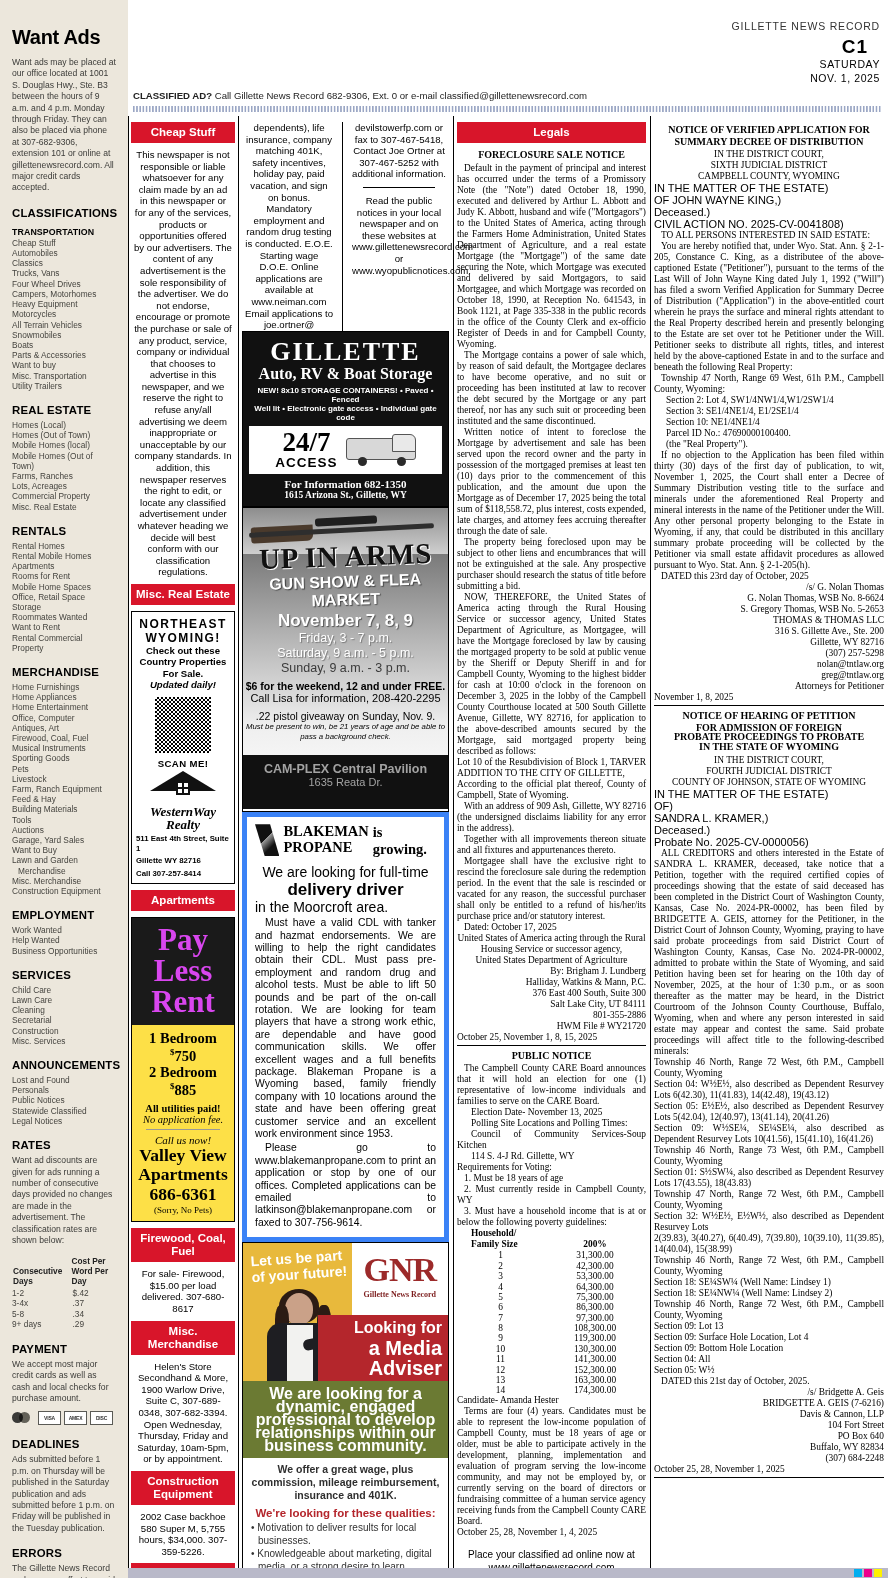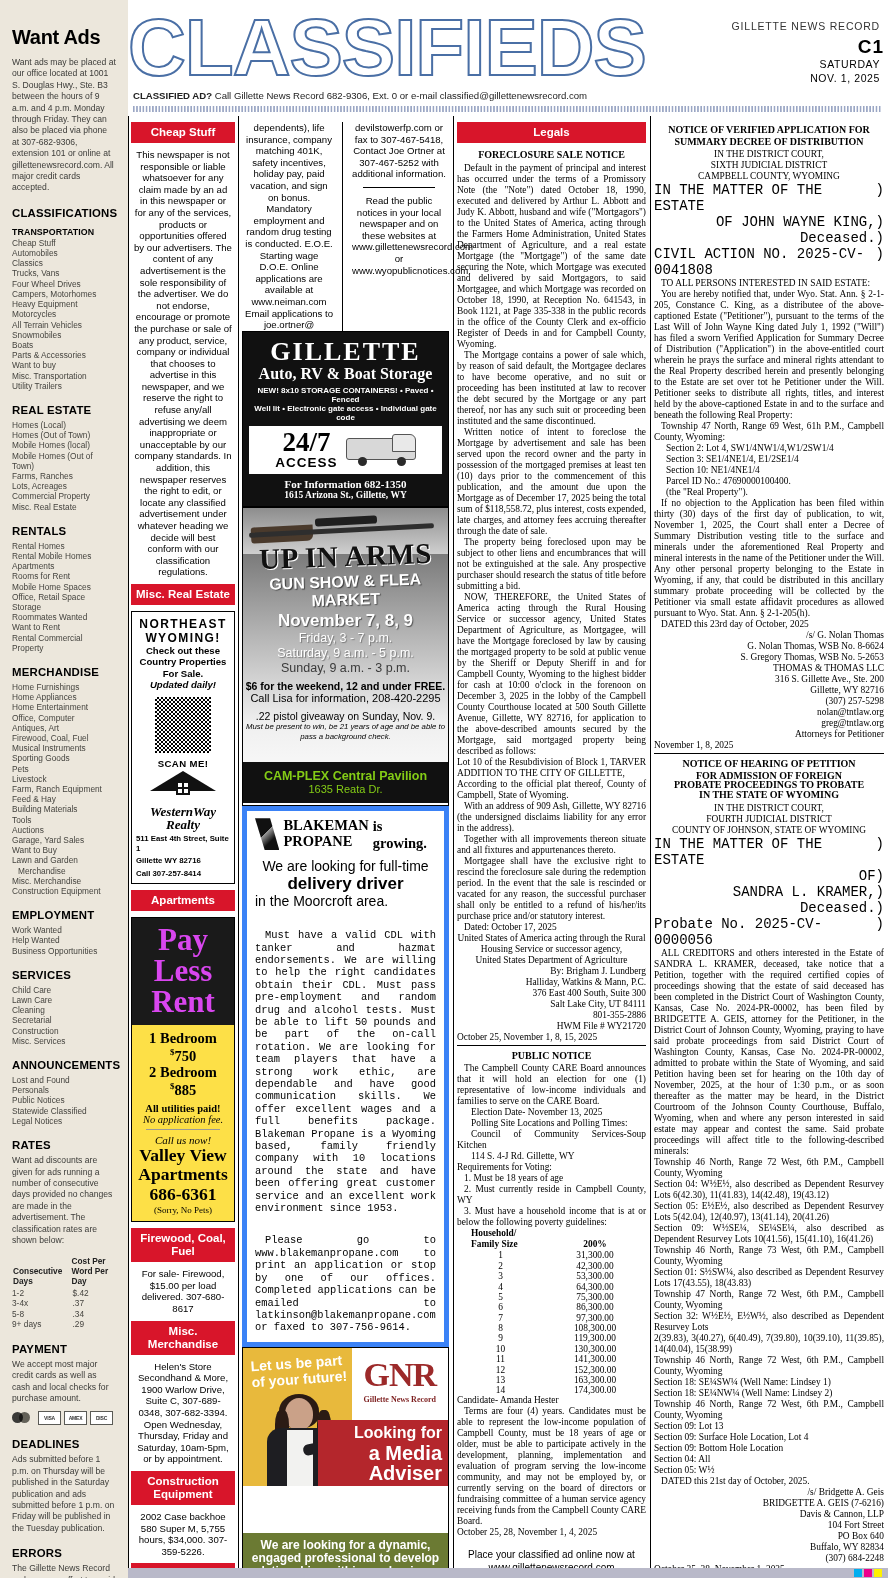--- a/index.html
+++ b/index.html
@@ -24,21 +24,21 @@
     text-stroke: 2px #4a6fa5;
     line-height: 1;
     text-shadow: 0 0 0 #4a6fa5;
   }
   .paper-name {
     position: absolute; right: 8px; top: 20px;
     font-size: 10.5px; letter-spacing: 0.8px; color: #333;
     text-align: right;
   }
   .page-num {
-    position: absolute; right: 4px; top: 36px;
+    position: absolute; right: 20px; top: 36px;
     font-size: 19px; font-weight: 700; letter-spacing: 1px;
     text-align: right;
   }
   .dayline {
     position: absolute; right: 8px; top: 58px;
     font-size: 10.5px; letter-spacing: 0.6px; text-align: right;
   }
   .dateline {
     position: absolute; right: 8px; top: 72px;
     font-size: 10.5px; letter-spacing: 0.6px; text-align: right;
@@ -125,34 +125,34 @@
   .gun-pic .scope { position:absolute; left:72px; top:9px; width:62px; height:8px; background:#1f1f1f; transform: rotate(-3deg); border-radius:3px;}
   .ad-gun .title { font-size: 29px; font-weight:700; font-family:"Liberation Serif", serif; letter-spacing:0.5px; color:#111; margin-top:-14px; text-shadow: 1px 1px 0 #fff; transform: rotate(-2deg); }
   .ad-gun .sub { font-size: 16px; font-weight:700; color:#fff; transform: rotate(-2deg); text-shadow: 1px 1px 1px #444; }
   .ad-gun .date { font-size: 17px; font-weight: 700; color:#fff; margin-top:2px; text-shadow: 1px 1px 1px #555;}
   .ad-gun .hrs { font-size: 12.5px; color:#fff; line-height:15px; text-shadow: 1px 1px 1px #777;}
   .ad-gun .hrs.dk { color:#3a3a3a; text-shadow:none;}
   .ad-gun .price { font-size: 10.5px; font-weight: 700; color:#000; margin-top:4px;}
   .ad-gun .call { font-size: 11px; color:#000; }
   .ad-gun .give { font-size: 10.5px; color:#000; margin-top:6px;}
   .ad-gun .fine { font-size: 7.8px; color:#000; line-height:9.4px; font-style:italic;}
-  .ad-gun .venue { background:#111; color:#84cc16; margin-top:21px; padding:7px 2px 8px; }
+  .ad-gun .venue { background:#111; color:#a3a3a3; margin-top:14px; padding:7px 2px 21px; }
   .ad-gun .venue .v1 { font-size: 12.5px; font-weight:700; }
   .ad-gun .venue .v2 { font-size: 11px; }
 
   
   .ad-blake { border:5px solid #3b82f6; padding:7px 8px 8px; }
   .blake-top { display:flex; align-items:flex-start; gap:4px; }
   .blake-chev { width: 26px; height: 32px; background: linear-gradient(135deg,#111 45%, #9a9a9a 46%, #111 70%); clip-path: polygon(0 0, 62% 0, 100% 100%, 40% 100%); }
   .blake-name { font-family:"Liberation Serif", serif; font-weight:700; font-size: 14.5px; line-height: 15.5px; }
   .blake-grow { font-family:"Liberation Serif", serif; font-weight:700; font-size: 14.5px; align-self:flex-end; }
   .blake-h1 { font-size: 14px; text-align:center; margin-top:6px; }
   .blake-h2 { font-size: 17px; font-weight: 700; text-align:center; line-height:19px;}
   .blake-h3 { font-size: 14px; text-align:left; }
-  .blake-p { font-family:Liberation Mono, monospace; font-size: 10.4px; line-height: 12.4px; text-align:justify; margin-top:20px; text-indent: 10px;}
+  .blake-p { font-family:Liberation Sans, sans-serif; font-size: 10.4px; line-height: 12.4px; text-align:justify; margin-top:2px; text-indent: 10px;}
 
   
   .ad-gnr { border:1px solid #000; }
   .gnr-top { position: relative; height: 138px; background: #e8b93c; overflow:hidden; }
   .gnr-top .lets { position:absolute; left:8px; top:7px; font-size: 14px; font-weight:700; color:#fff; transform: rotate(-4deg); line-height:16px; }
   .gnr-top .whitepanel { position:absolute; right:0; top:0; width: 96px; height: 72px; background:#fff; }
   .gnr-top .gnrlogo { position:absolute; right: 12px; top: 8px; font-family:"Liberation Serif", serif; font-size: 34px; color:#9c2a2a; font-weight:700; letter-spacing:-1px;}
   .gnr-top .gnrsub { position:absolute; right: 12px; top: 47px; font-family:"Liberation Serif", serif; font-size: 8px; color:#7d1f1f; font-weight:700;}
   .gnr-top .redpanel { position:absolute; right:0; top:72px; width: 130px; height: 66px; background:#b4262c; }
   .gnr-top .l1 { position:absolute; right:6px; top:76px; color:#fff; font-size: 16px; font-weight:700;}
@@ -160,21 +160,21 @@
   .gnr-top .l3 { position:absolute; right:6px; top:114px; color:#fff; font-size: 20px; font-weight:700;}
   .gnr-top .person { position:absolute; left: 18px; bottom: 0; width: 80px; height: 88px; }
   .gnr-top .person .head { position:absolute; left:24px; top:0; width:28px; height:32px; background:#caa188; border-radius:50% 50% 45% 45%; }
   .gnr-top .person .hair { position:absolute; left:18px; top:-4px; width:40px; height:34px; background:#2b1b14; border-radius:50% 50% 40% 40%; }
   .gnr-top .person .hair2 { position:absolute; left:14px; top:12px; width:14px; height:36px; background:#2b1b14; border-radius:40%; }
   .gnr-top .person .hair3 { position:absolute; right:10px; top:12px; width:14px; height:36px; background:#2b1b14; border-radius:40%; }
   .gnr-top .person .torso { position:absolute; left:6px; top:30px; width:68px; height:58px; background:#1e1e22; border-radius:14px 14px 0 0;}
   .gnr-top .person .shirt { position:absolute; left:26px; top:32px; width:26px; height:56px; background:#f2f2f0;}
   .gnr-top .person .arm { position:absolute; right:4px; top:44px; width:34px; height:11px; background:#1e1e22; transform: rotate(-12deg); border-radius:5px;}
   .gnr-top .person .hand { position:absolute; right:-4px; top:40px; width:13px; height:11px; background:#caa188; border-radius:4px; transform: rotate(-12deg);}
-  .gnr-green { background: #6b7a33; color:#fff; text-align:center; font-size: 12px; font-weight:700; padding: 6px 6px; line-height: 13px; margin-top: 47px; }
+  .gnr-green { background: #6b7a33; color:#fff; text-align:center; font-size: 16px; font-weight:700; padding: 6px 6px; line-height: 13px; }
   .gnr-white { background:#fff; padding: 5px 8px 2px; }
   .gnr-b1 { font-size: 10.5px; font-weight:700; text-align:center; color:#2f2f2f; line-height: 13px; }
   .gnr-b2 { font-size: 11.5px; font-weight:700; color:#b4262c; text-align:center; margin: 5px 0 3px;}
   .gnr-li { font-size: 10px; line-height: 12.4px; color:#333; padding-left: 7px; text-indent:-7px; margin-bottom: 1px;}
   .gnr-b3 { font-size: 11.5px; font-weight:700; color:#b4262c; text-align:center; margin: 6px 0 2px; line-height:13.5px;}
   .gnr-p { font-size: 9.6px; line-height: 11.6px; text-align:center; color:#333;}
 
   
   .ad-wway { border:1px solid #000; padding: 5px 4px 4px; text-align:center;}
   .wway-h1 { font-size: 12px; font-weight:700; letter-spacing: 1.4px; line-height: 14px; }
@@ -217,33 +217,32 @@
   .legal-p.ctr { text-align:center; text-indent:0;}
   .legal-p.right { text-align:right; text-indent:0;}
   .legal-date { font-family:"Liberation Serif", serif; font-size: 9.4px; border-bottom: 1px solid #000; padding-bottom: 3px; margin-bottom: 4px;}
   .legal-date.nb { border-bottom: none; }
   .pn-tbl { font-family:"Liberation Serif", serif; font-size: 9.4px; width: 100%; border-collapse: collapse; }
   .pn-tbl th { font-weight:700; text-align:left; padding: 0 0 1px 14px; }
   .pn-tbl th.r { text-align:center; padding-left:0;}
   .pn-tbl td { padding: 0.2px 0; }
   .pn-tbl td.n { text-align:center; width: 46%; }
   .pn-tbl td.v { text-align:center; }
-  .estate-row { font-family:Liberation Mono, monospace; font-size: 14px; display:flex; justify-content:flex-end;}
+  .estate-row { font-family:Liberation Sans, sans-serif; font-size: 11px; display:flex; justify-content:flex-start;}
   .place-ad { text-align:center; font-family:"Liberation Sans", sans-serif; font-size: 10px; line-height: 13px; margin-top: 8px;}
   .bottombar { position:absolute; left:128px; bottom:0; width: 760px; height: 10px; background:#b9b9c9; }
   .bottombar .cmyk2 { position:absolute; right: 6px; top:1px; display:flex; gap:2px;}
   .bottombar .cmyk2 span { width:8px; height:8px; display:block;}
 </style>
 </head>
 <body>
 
 <div class="page">
 
   <div class="masthead">
-    <div class="classifieds-word">CLASSIFIEDS</div>
     <div class="paper-name">GILLETTE NEWS RECORD</div>
     <div class="page-num">C1</div>
     <div class="dayline">SATURDAY</div>
     <div class="dateline">NOV. 1, 2025</div>
     <div class="howto"><b>CLASSIFIED AD?</b><span> Call Gillette News Record 682-9306, Ext. 0 or e-mail classified@gillettenewsrecord.com</span></div>
     <div class="dotrule"></div>
   </div>
 
   <div class="cols">
 

